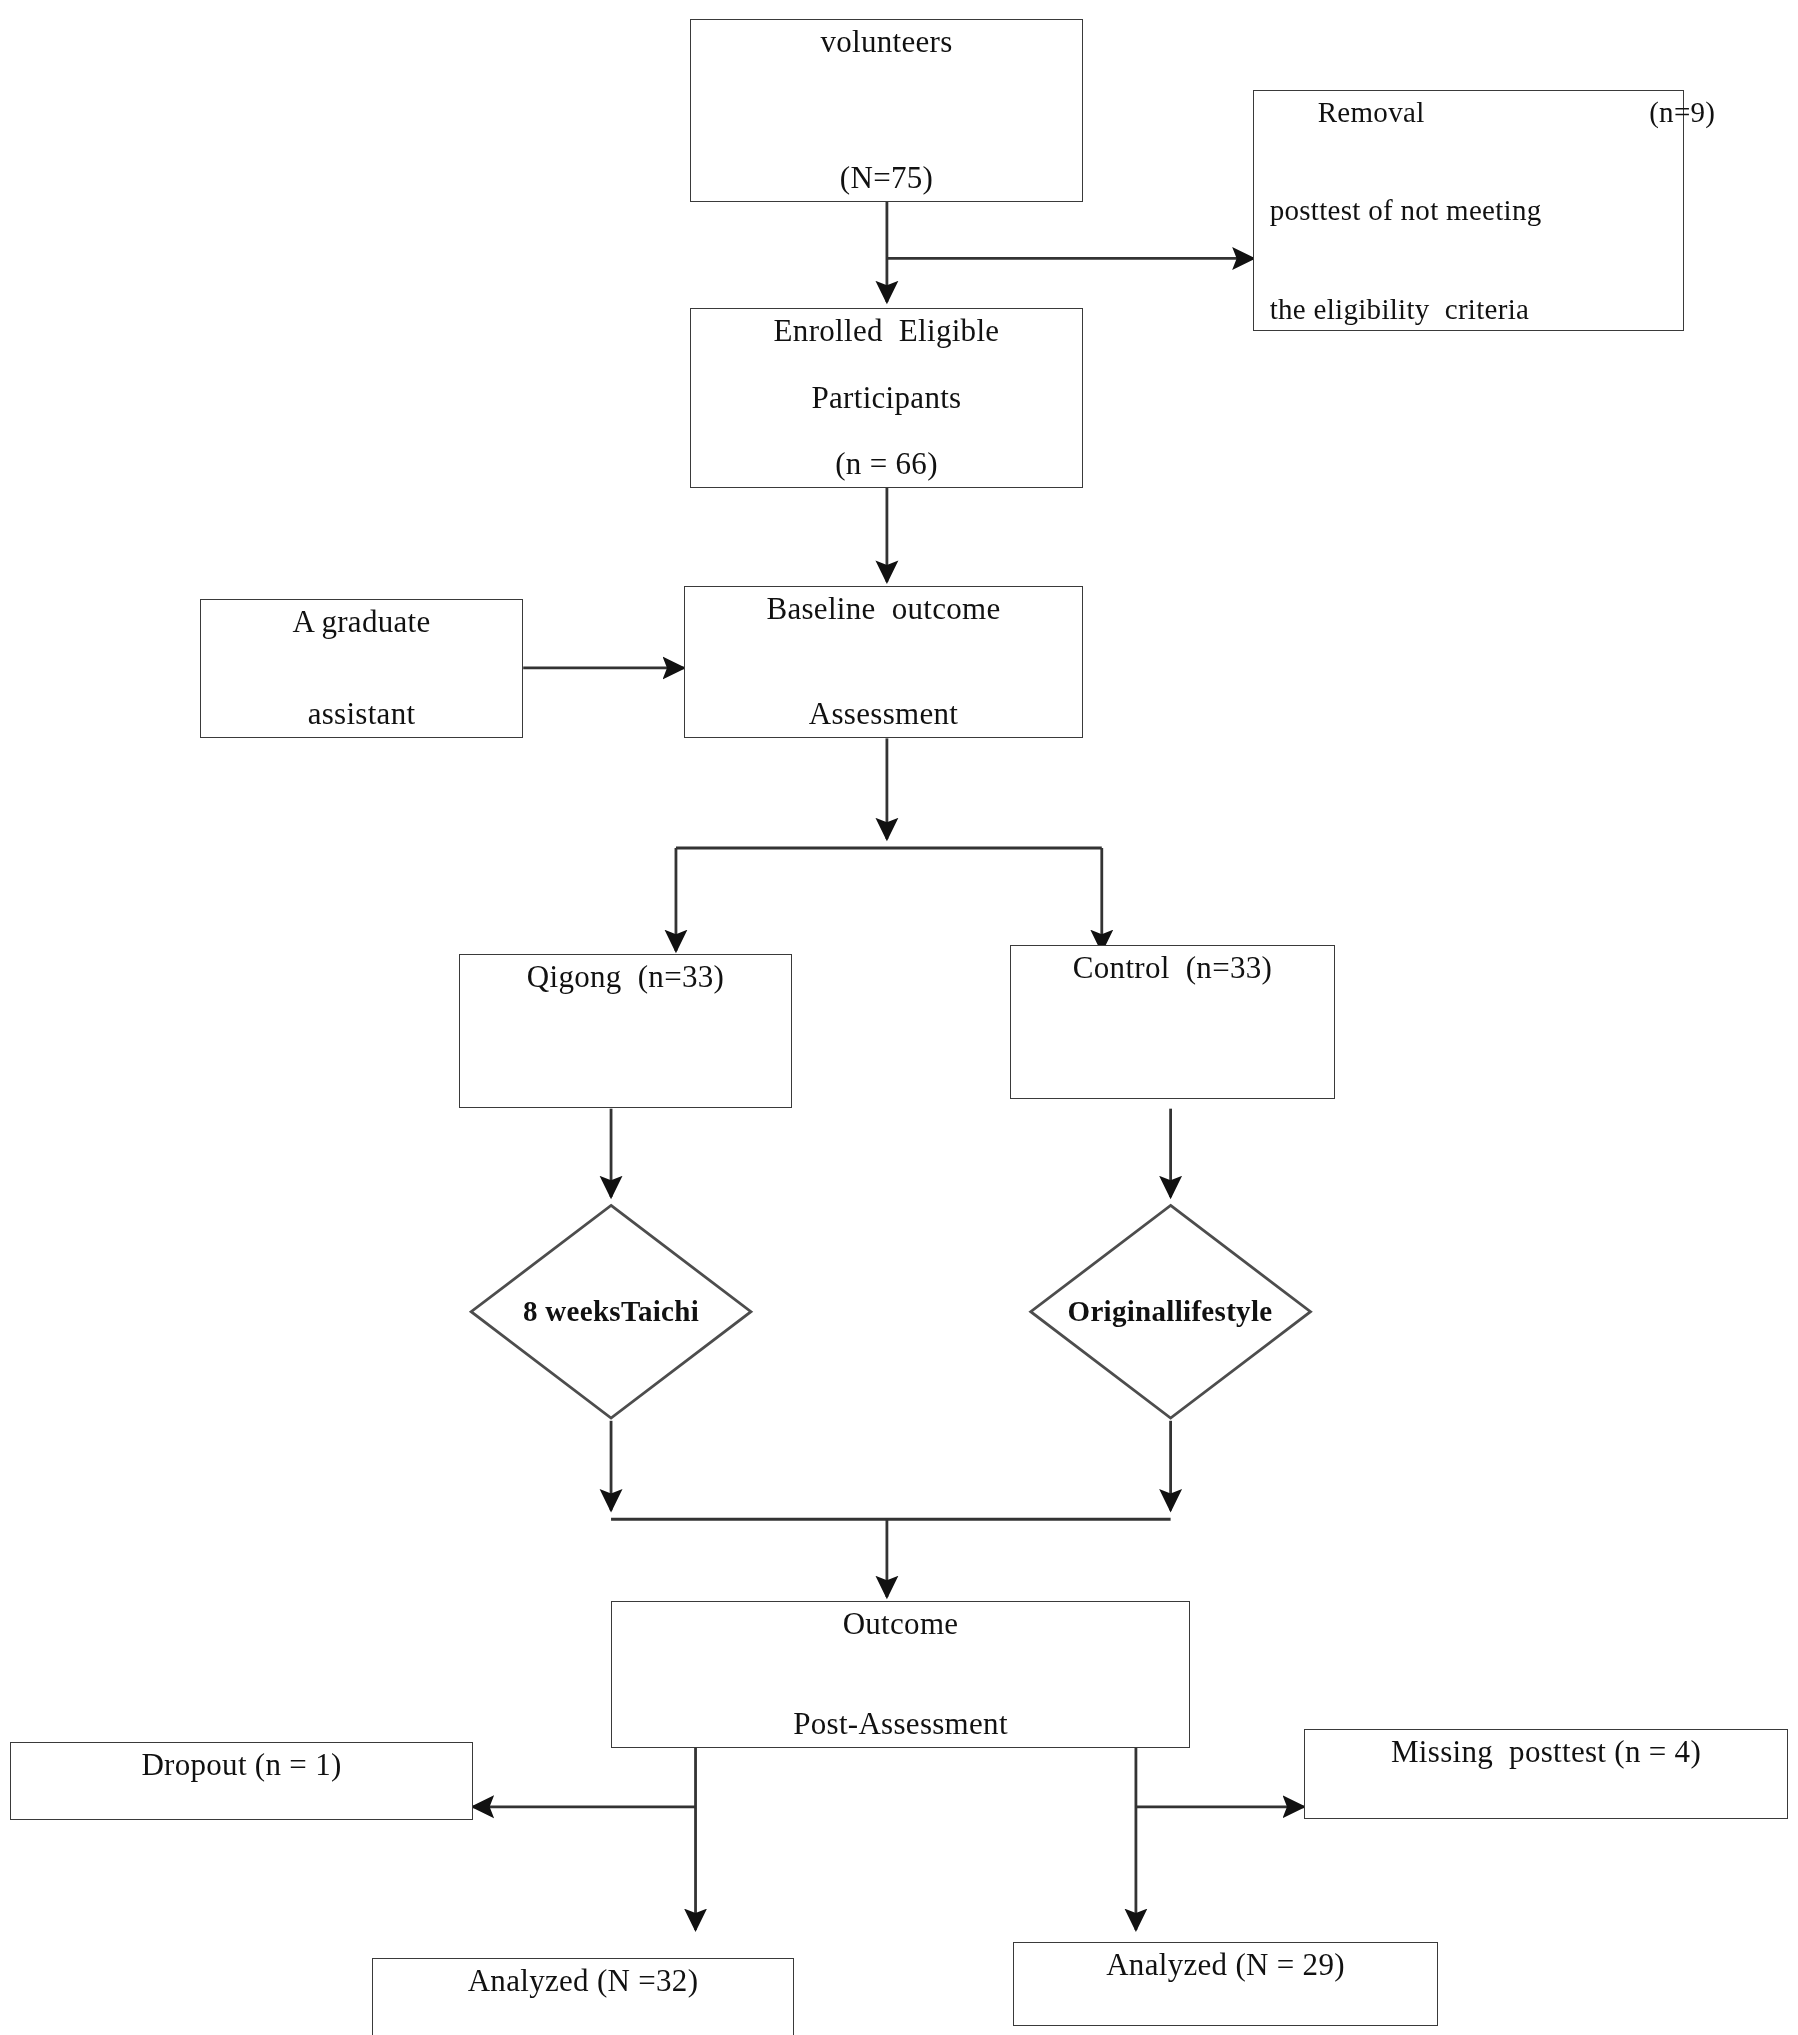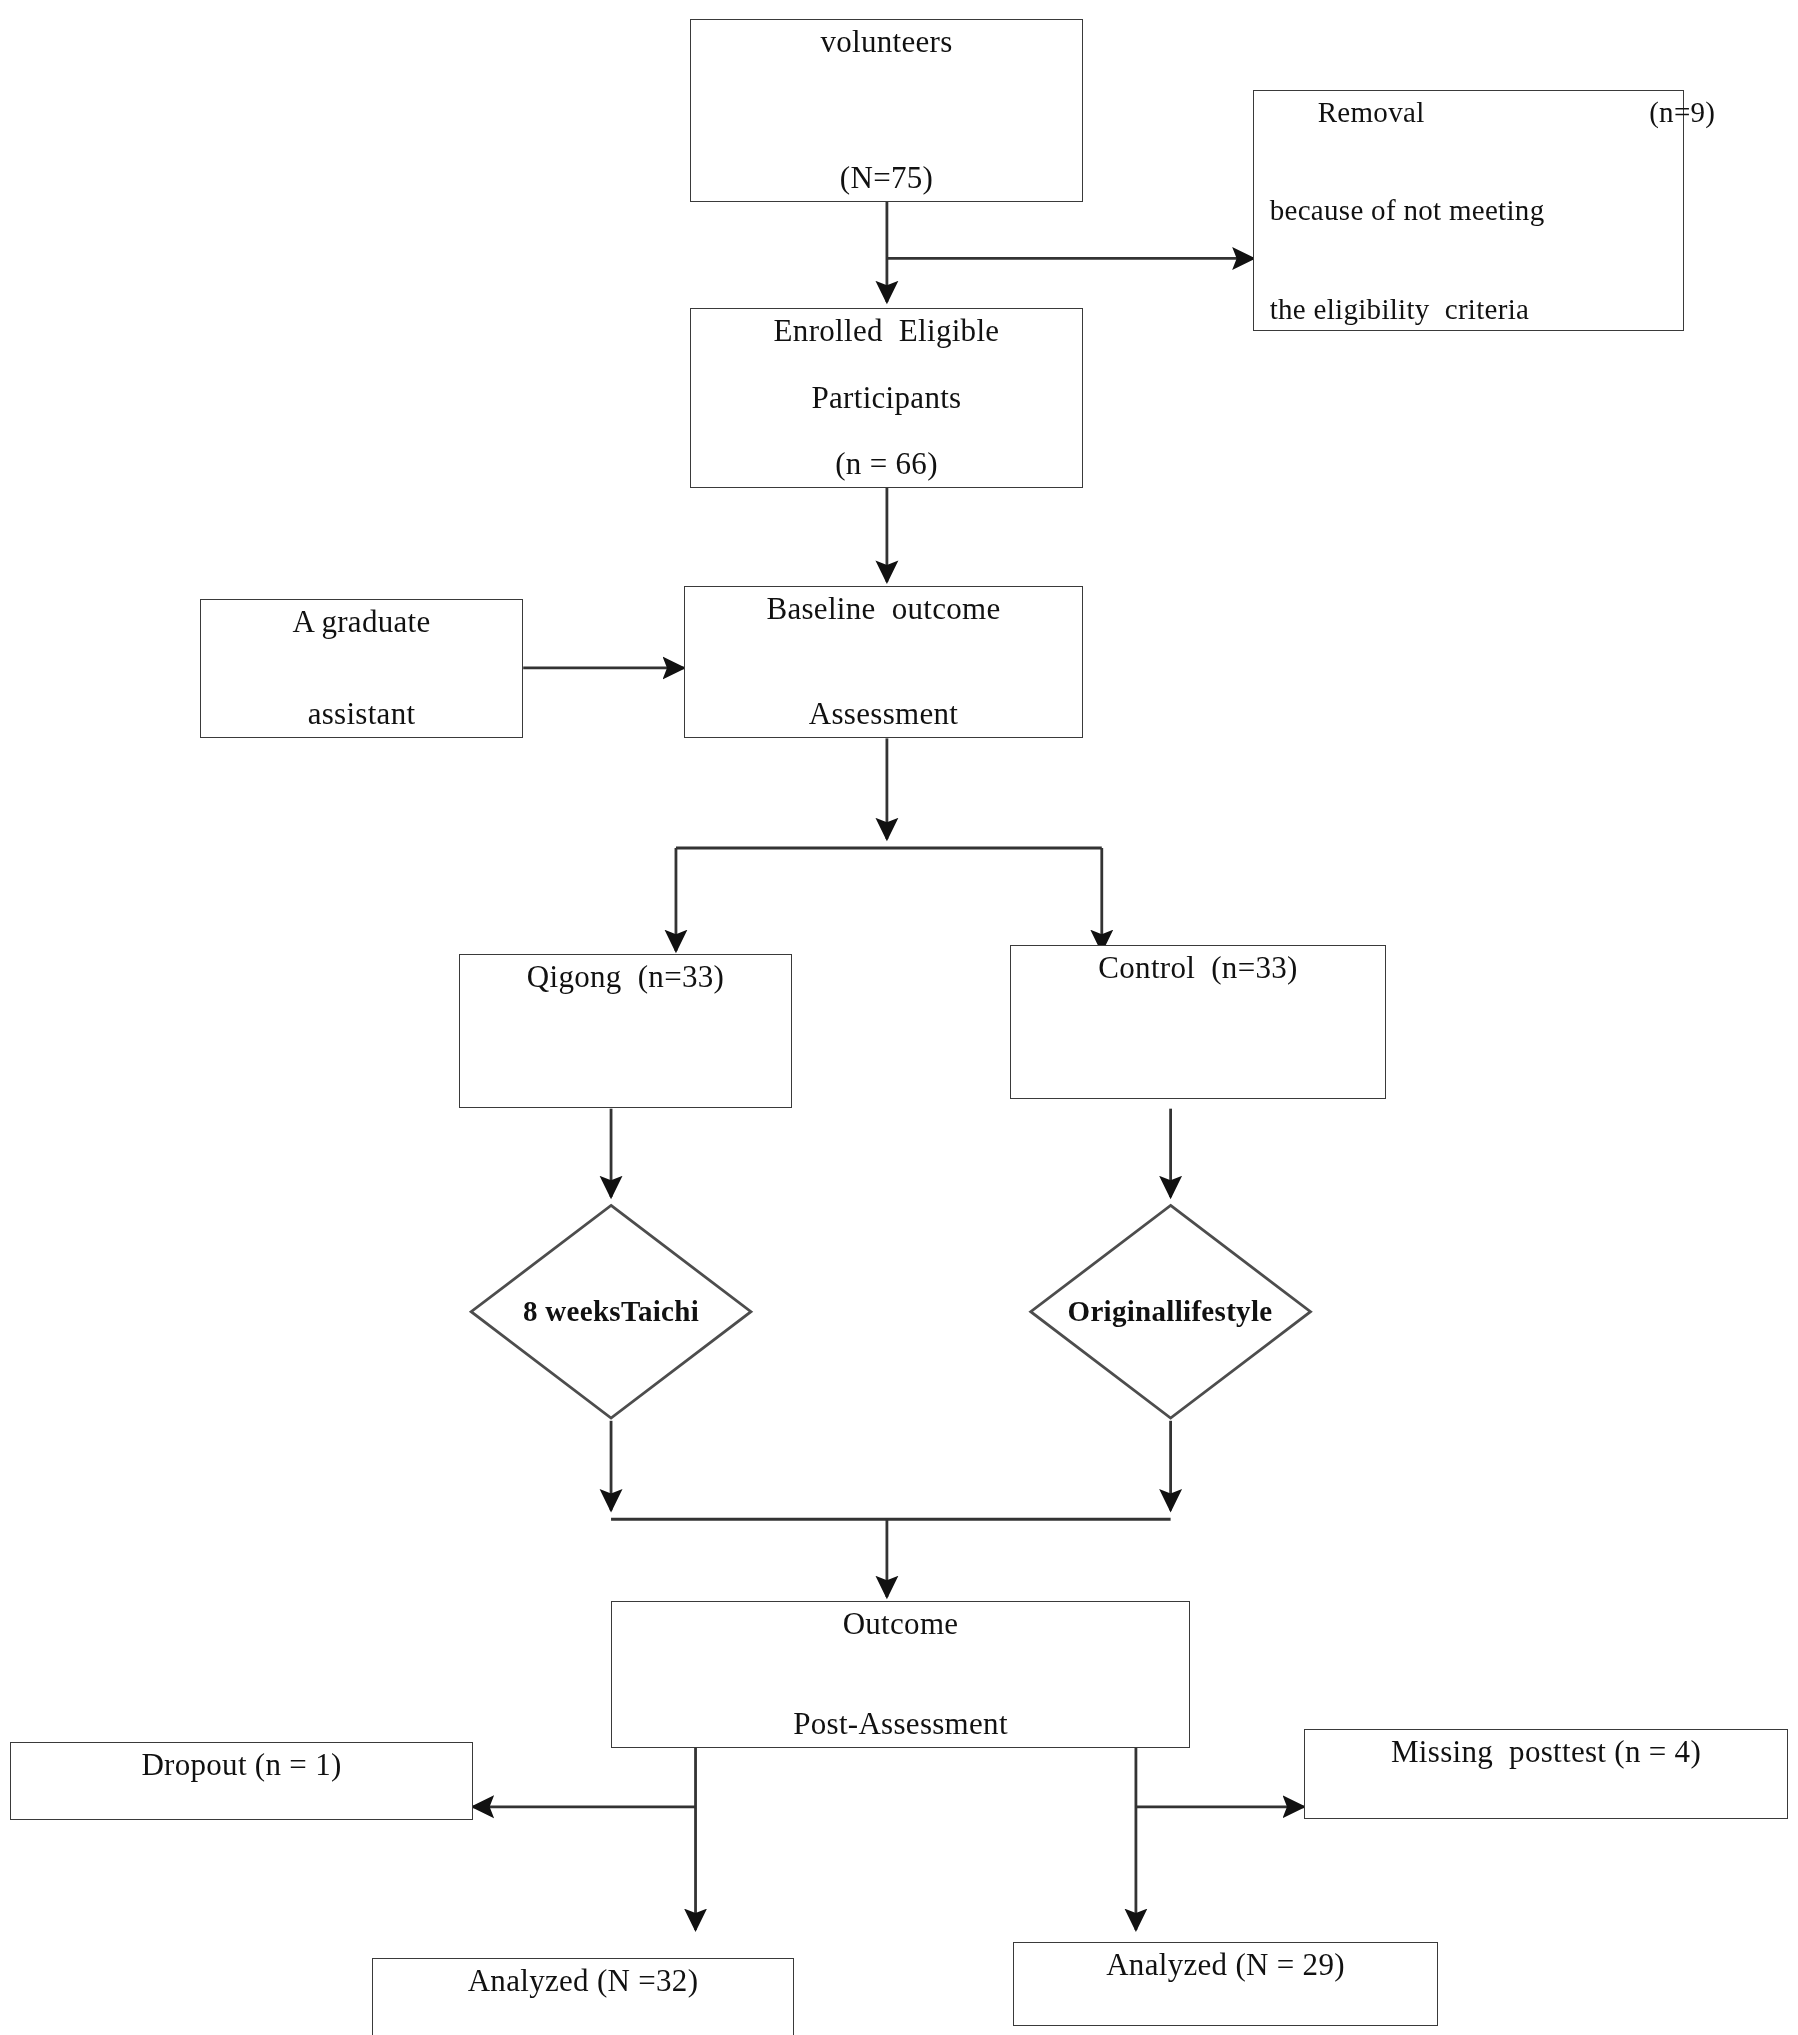--- a/index.html
+++ b/index.html
@@ -119,21 +119,21 @@
   <div class="node-box fs-lg" style="left:690px; top:18.5px; width:393px; height:183px;">
     <span class="line">volunteers</span>
     <span class="line">(N=75)</span>
   </div>
 
   <div class="node-box fs-md" style="left:1253px; top:90px; width:431px; height:241px; align-items:flex-start; padding:0 15.7px;">
     <div class="row-split" style="padding:0;margin-left:48px;">
       <span class="line">Removal</span>
       <span class="line">(n=9)</span>
     </div>
-    <span class="line">because of not meeting</span>
+    <span class="line">posttest of not meeting</span>
     <span class="line">the eligibility  criteria</span>
   </div>
 
   <div class="node-box fs-lg" style="left:690px; top:308px; width:393px; height:180px;">
     <span class="line">Enrolled  Eligible</span>
     <span class="line">Participants</span>
     <span class="line">(n = 66)</span>
   </div>
 
   <div class="node-box fs-lg" style="left:684px; top:586px; width:399px; height:152px;">
@@ -143,21 +143,21 @@
 
   <div class="node-box fs-lg" style="left:200px; top:599px; width:323px; height:139px;">
     <span class="line">A graduate</span>
     <span class="line">assistant</span>
   </div>
 
   <div class="node-box fs-lg" style="left:459px; top:954px; width:333px; height:154px;">
     <span class="line">Qigong  (n=33)</span>
   </div>
 
-  <div class="node-box fs-lg" style="left:1010px; top:945px; width:376px; height:154px;">
+  <div class="node-box fs-lg" style="left:1010px; top:945px; width:325px; height:154px;">
     <span class="line">Control  (n=33)</span>
   </div>
 
   <div class="node-diamond-label fs-md" style="left:499px; top:1256px; width:224px; height:112px;">
     <span class="line">8 weeks</span>
     <span class="line">Taichi</span>
   </div>
 
   <div class="node-diamond-label fs-md" style="left:1058px; top:1256px; width:224px; height:112px;">
     <span class="line">Original</span>

